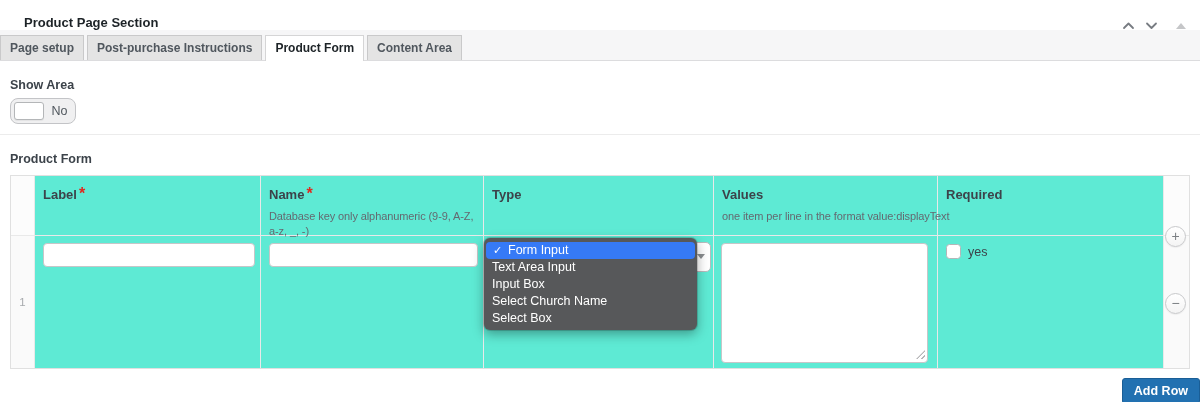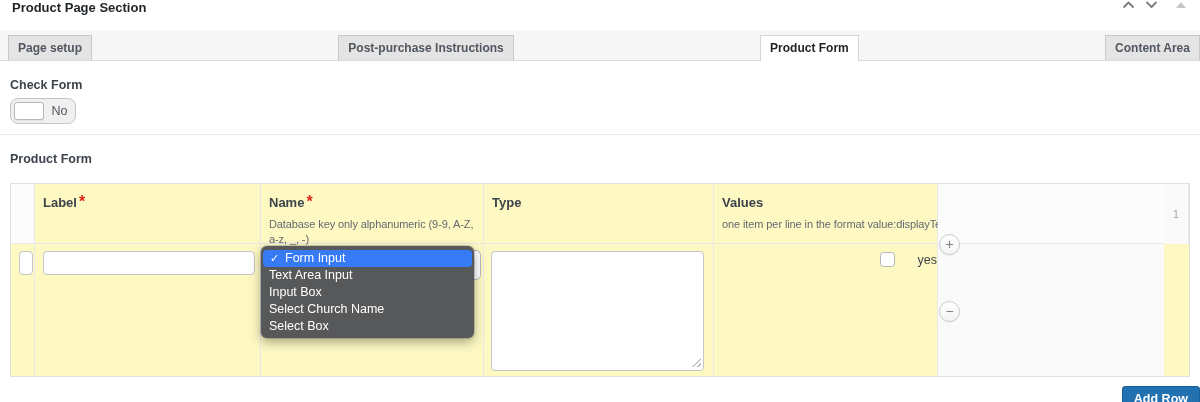--- a/index.html
+++ b/index.html
@@ -9,46 +9,44 @@
     background: #fff;
     color: #3c434a;
     overflow: hidden;
     position: relative;
   }
 
   
   .box-header {
     height: 30px;
     display: flex;
-    align-items: flex-start;
+    align-items: flex-end;
     justify-content: space-between;
-    padding: 0 14px 0 12px;
+    padding: 0 14px 0 24px;
     background: #fff;
   }
   .box-title { font-size: 13px; font-weight: 700; color: #1d2327; }
   .header-icons { display: flex; align-items: center; gap: 10px; }
   .icon-btn { display: inline-flex; align-items: center; cursor: pointer; }
   .tri-up {
     width: 0; height: 0;
     border-left: 5px solid transparent;
     border-right: 5px solid transparent;
     border-bottom: 6px solid #c5c6c8;
     margin-left: 8px;
   }
 
   
   .tab-bar {
     height: 31px;
     background: #f6f6f7;
     border-bottom: 1px solid #dcdcde;
     display: flex;
     align-items: flex-end;
-    padding-left: 8px;
     gap: 3px;
-    justify-content: space-between;
   }
   .tab {
     font-size: 12px;
     font-weight: 600;
     color: #50575e;
     background: #e4e4e4;
     border: 1px solid #c9c9ca;
     border-bottom: none;
     padding: 6px 9px 5px;
     line-height: 13px;
@@ -91,27 +89,27 @@
     background: #fff;
     border: 1px solid #b4b6b8;
     border-radius: 3px;
     box-shadow: 0 1px 1px rgba(0,0,0,.06);
   }
   .toggle-value { flex: 1; text-align: center; font-size: 12.5px; color: #50575e; }
   .divider { margin: 10px -10px 0; border-top: 1px solid #ececec; }
 
   
   .pf-grid {
-    margin-top: 16px;
+    margin-top: 8px;
     width: 1180px;
     display: grid;
     grid-template-columns: 24px 226px 223px 230px 224px 226px 25px;
     grid-template-rows: 60px 132px;
     border: 1px solid #e0e0e0;
-    background: #fef9c3;
+    background: #5eead4;
   }
   .cell { border-right: 1px solid #e9e9e9; position: relative; }
   .cell.last { border-right: none; }
   .cell.hdr { border-bottom: 1px solid #e9e9e9; padding: 9px 8px 0; }
   .cell.narrow { background: #fafafa; }
   .cell.hdr.narrow { background: #fcfcfc; }
   .col-label { font-size: 13px; font-weight: 600; color: #3c434a; }
   .req-mark { color: #e0281f; margin-left: 2px; font-weight: 600; }
   .col-desc {
     margin-top: 6px;
@@ -165,21 +163,21 @@
     padding: 4px 6px;
     outline: none;
   }
   .resize-handle {
     position: absolute; right: 3px; bottom: 4px;
     width: 9px; height: 9px;
     background: repeating-linear-gradient(-45deg, transparent 0 2px, #b6b6b8 2px 3.5px);
     clip-path: polygon(100% 0, 100% 100%, 0 100%);
     cursor: nwse-resize;
   }
-  .cb-row { margin: 8px 0 0 8px; display: flex; align-items: center; gap: 23px; justify-content: flex-end; }
+  .cb-row { margin: 8px 0 0 8px; display: flex; align-items: center; gap: 7px; }
   .checkbox {
     width: 15px; height: 15px;
     border: 1px solid #b4b6b8;
     border-radius: 3.5px;
     background: #fff;
     cursor: pointer;
   }
   .cb-label { font-size: 12.5px; color: #3c434a; }
 
   .round-btn {
@@ -274,21 +272,21 @@
 
 <div class="tab-bar">
   <div class="tab">Page setup</div>
   <div class="tab">Post-purchase Instructions</div>
   <div class="tab active">Product Form</div>
   <div class="tab">Content Area</div>
 </div>
 
 <div class="content">
 
-  <div class="field-label">Check Form</div>
+  <div class="field-label">Show Area</div>
   <div class="toggle">
     <div class="toggle-knob"></div>
     <div class="toggle-value">No</div>
   </div>
 
   <div class="divider"></div>
 
   <div class="field-label">Product Form</div>
 
   <div class="pf-grid">
@@ -301,20 +299,23 @@
       <span class="col-label">Name</span><span class="req-mark">*</span>
       <div class="col-desc">Database key only alphanumeric (9-9, A-Z, a-z, _, -)</div>
     </div>
     <div class="cell hdr">
       <span class="col-label">Type</span>
     </div>
     <div class="cell hdr">
       <span class="col-label">Values</span>
       <div class="col-desc nowrap">one item per line in the format value:displayText</div>
     </div>
+    <div class="cell hdr">
+      <span class="col-label">Required</span>
+    </div>
     <div class="cell hdr narrow last"></div>
 
     <div class="cell narrow">
       <div class="row-num">1</div>
     </div>
     <div class="cell">
       <input class="text-input" type="text" value="" style="">
     </div>
     <div class="cell">
       <input class="text-input" type="text" value="" style="">

